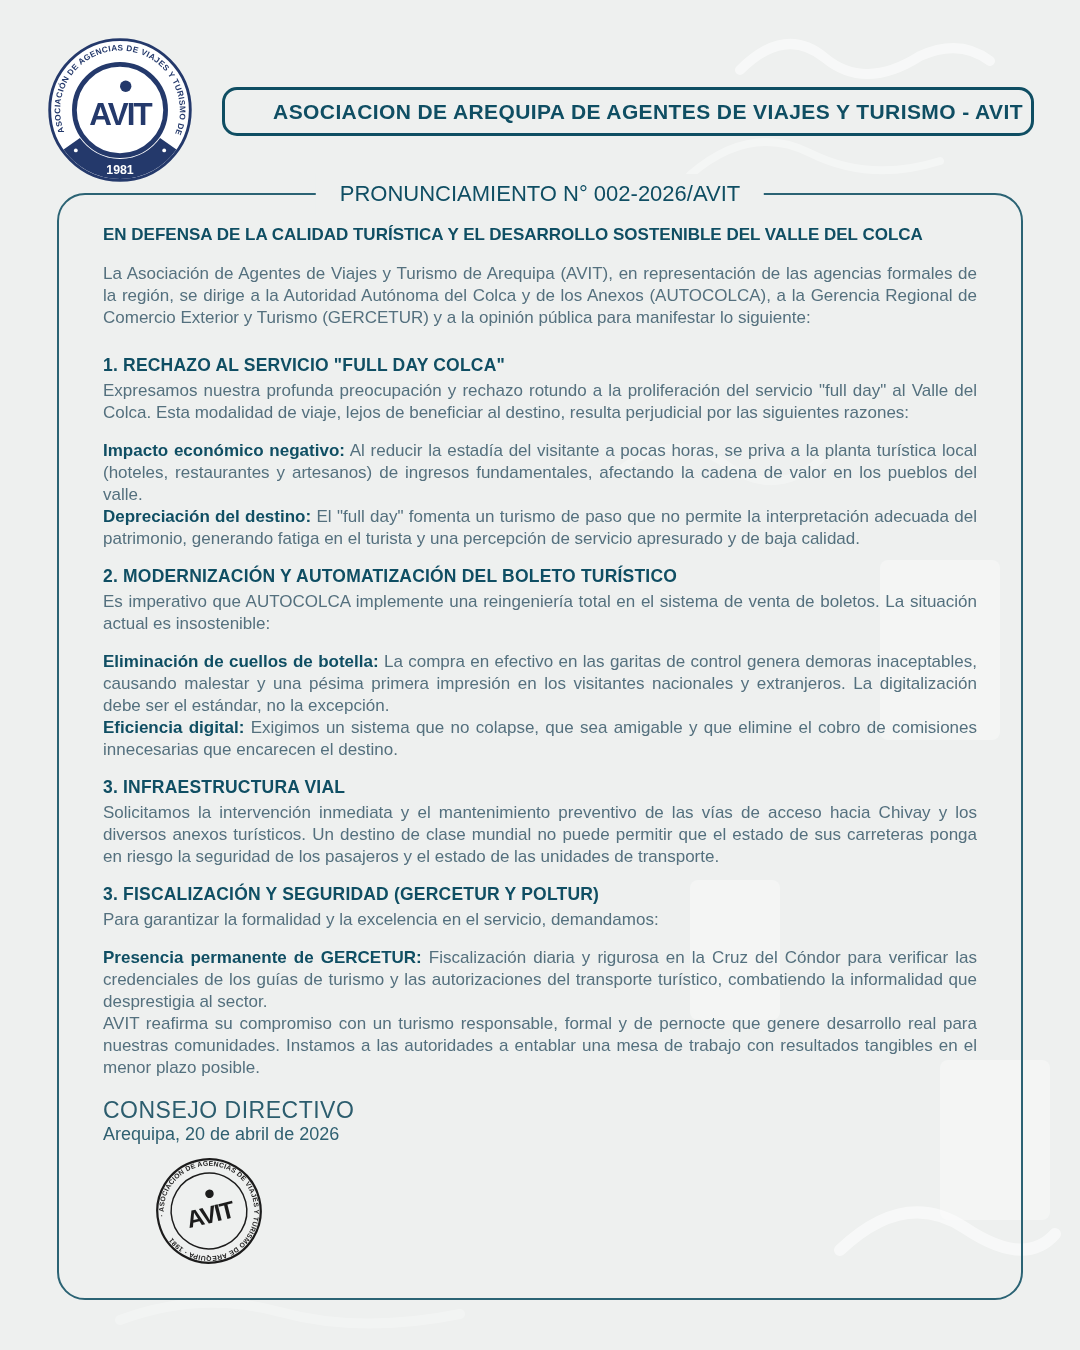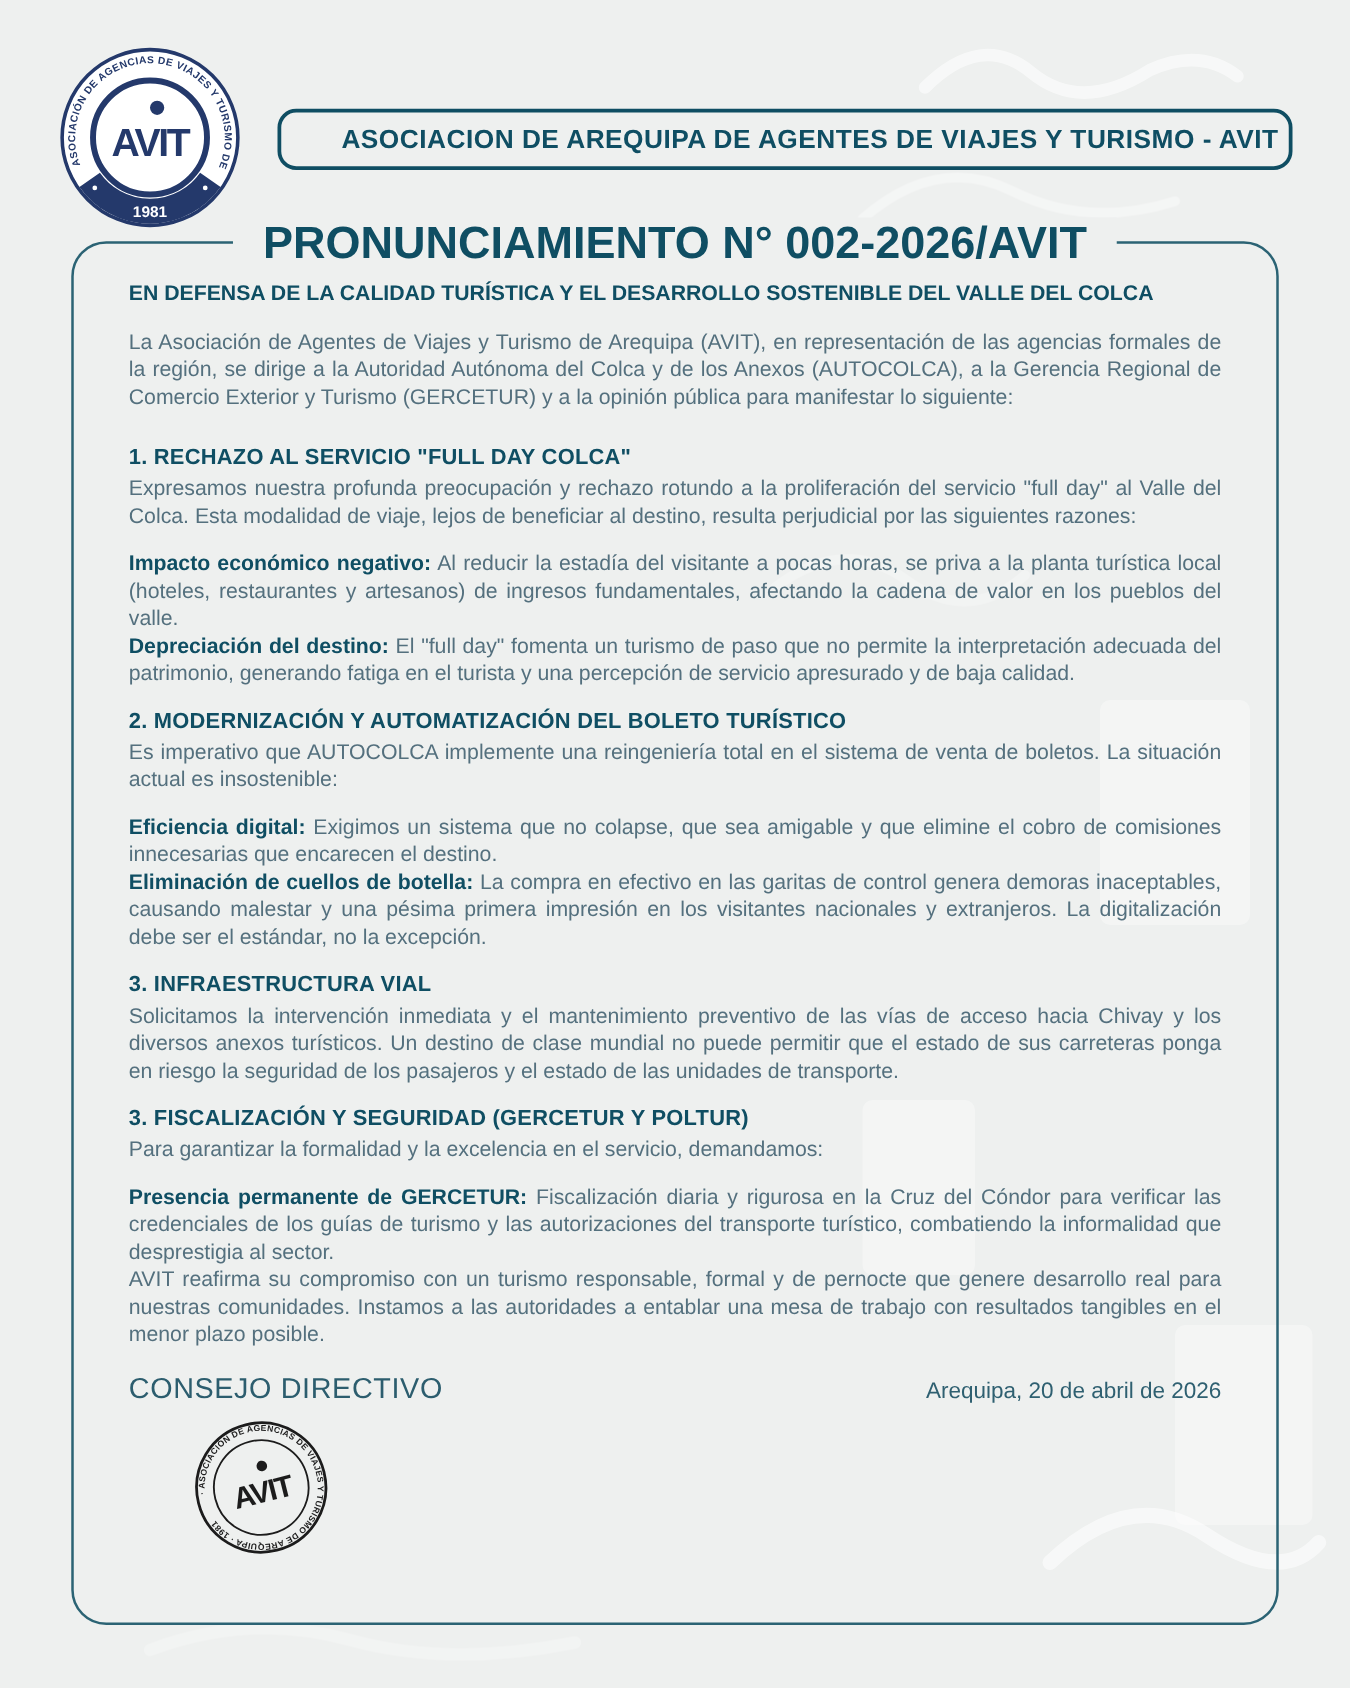--- a/index.html
+++ b/index.html
@@ -34,21 +34,21 @@
     color:var(--teal-dark);font-weight:bold;font-size:21px;letter-spacing:.4px;white-space:nowrap;
   }
 
   .doc-box{
     position:absolute;left:57px;top:193px;width:966px;height:1107px;
     border:2.5px solid var(--teal-border);border-radius:28px;
   }
   .doc-title{
     position:absolute;top:-21px;left:50%;transform:translateX(-50%);
     background:var(--page-bg);padding:0 24px;
-    font-size:36px;font-weight:bold;color:var(--teal-dark);
+    font-size:22px;font-weight:normal;color:var(--teal-dark);
     white-space:nowrap;line-height:40px;
   }
   .doc-content{padding:30px 44px 0 44px;}
 
   .subtitle{
     text-align:left;font-weight:bold;font-size:17px;color:var(--teal-dark);
     margin-bottom:18px;white-space:nowrap;
   }
   .para{
     color:var(--body-text);font-size:17px;line-height:22px;text-align:justify;
@@ -57,20 +57,21 @@
   .intro{margin-bottom:26px;}
   .sec-head{
     font-size:17.5px;font-weight:bold;color:var(--teal-dark);
     margin-top:16px;margin-bottom:4px;letter-spacing:.2px;
   }
   .lead-gap{margin-bottom:16px;}
 
   .footer-row{
     display:flex;justify-content:space-between;align-items:baseline;
     margin-top:18px;
+    flex-direction:column;
   }
   .signoff{color:#2c5d6e;font-size:23px;letter-spacing:.5px;}
   .dateline{color:#2f6071;font-size:18px;}
 
   .stamp{width:120px;height:120px;margin:6px 0 0 46px;}
 </style>
 </head>
 <body>
 
 <div class="page">
@@ -126,22 +127,22 @@
         <div id="sections">
             <section>
               <h3 class="sec-head">1. RECHAZO AL SERVICIO "FULL DAY COLCA"</h3>
               <p class="para lead-gap">Expresamos nuestra profunda preocupación y rechazo rotundo a la proliferación del servicio "full day" al Valle del Colca. Esta modalidad de viaje, lejos de beneficiar al destino, resulta perjudicial por las siguientes razones:</p>
               <p class="para"><strong>Impacto económico negativo:</strong> Al reducir la estadía del visitante a pocas horas, se priva a la planta turística local (hoteles, restaurantes y artesanos) de ingresos fundamentales, afectando la cadena de valor en los pueblos del valle.</p>
               <p class="para"><strong>Depreciación del destino:</strong> El "full day" fomenta un turismo de paso que no permite la interpretación adecuada del patrimonio, generando fatiga en el turista y una percepción de servicio apresurado y de baja calidad.</p>
             </section>
             <section>
               <h3 class="sec-head">2. MODERNIZACIÓN Y AUTOMATIZACIÓN DEL BOLETO TURÍSTICO</h3>
               <p class="para lead-gap">Es imperativo que AUTOCOLCA implemente una reingeniería total en el sistema de venta de boletos. La situación actual es insostenible:</p>
+              <p class="para"><strong>Eliminación de cuellos de botella:</strong> La compra en efectivo en las garitas de control genera demoras inaceptables, causando malestar y una pésima primera impresión en los visitantes nacionales y extranjeros. La digitalización debe ser el estándar, no la excepción.</p>
               <p class="para"><strong>Eficiencia digital:</strong> Exigimos un sistema que no colapse, que sea amigable y que elimine el cobro de comisiones innecesarias que encarecen el destino.</p>
-              <p class="para"><strong>Eliminación de cuellos de botella:</strong> La compra en efectivo en las garitas de control genera demoras inaceptables, causando malestar y una pésima primera impresión en los visitantes nacionales y extranjeros. La digitalización debe ser el estándar, no la excepción.</p>
             </section>
             <section>
               <h3 class="sec-head">3. INFRAESTRUCTURA VIAL</h3>
               <p class="para">Solicitamos la intervención inmediata y el mantenimiento preventivo de las vías de acceso hacia Chivay y los diversos anexos turísticos. Un destino de clase mundial no puede permitir que el estado de sus carreteras ponga en riesgo la seguridad de los pasajeros y el estado de las unidades de transporte.</p>
             </section>
             <section>
               <h3 class="sec-head">3. FISCALIZACIÓN Y SEGURIDAD (GERCETUR Y POLTUR)</h3>
               <p class="para lead-gap">Para garantizar la formalidad y la excelencia en el servicio, demandamos:</p>
               <p class="para"><strong>Presencia permanente de GERCETUR:</strong> Fiscalización diaria y rigurosa en la Cruz del Cóndor para verificar las credenciales de los guías de turismo y las autorizaciones del transporte turístico, combatiendo la informalidad que desprestigia al sector.</p>
             </section>

